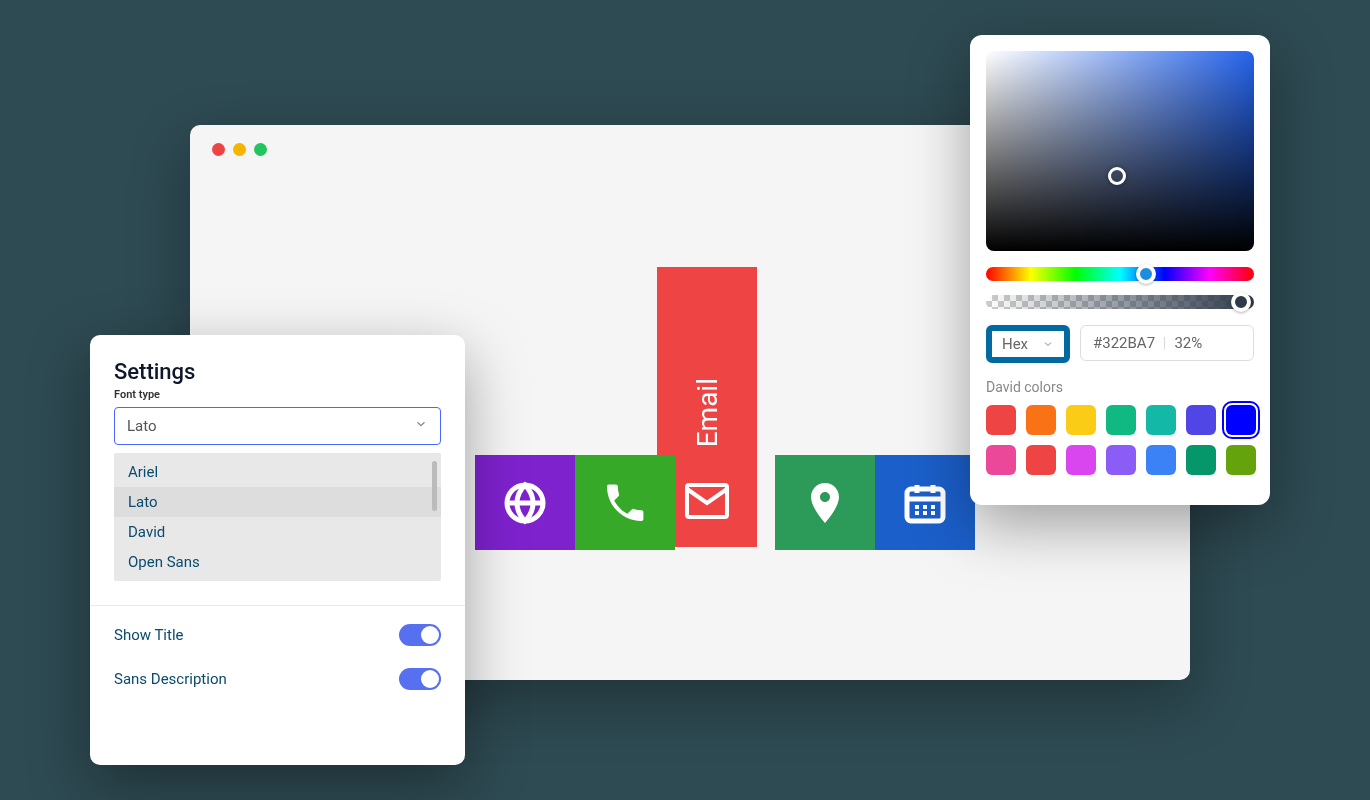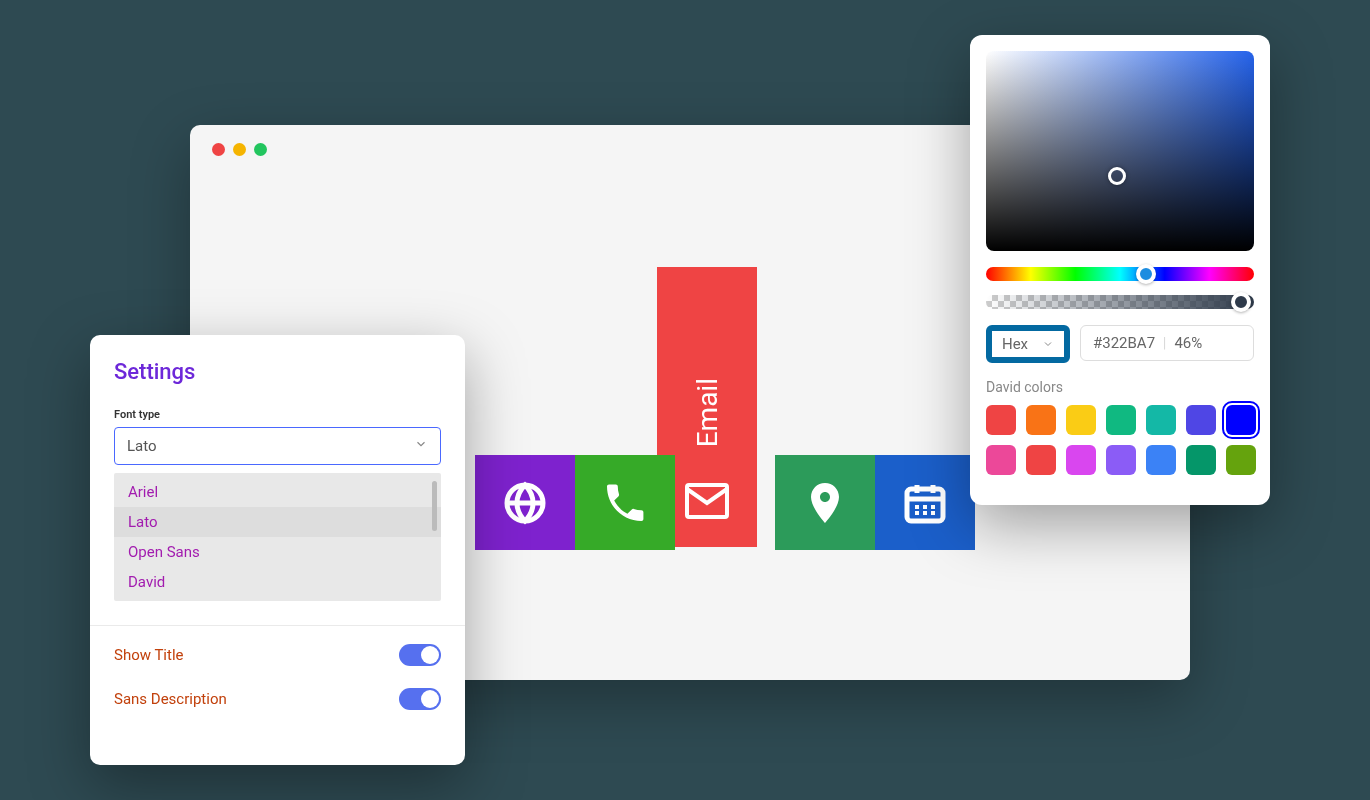--- a/index.html
+++ b/index.html
@@ -16,33 +16,33 @@
 .icon-row { position: absolute; top: 455px; left: 475px; display: flex; }
 .icon-btn { width: 100px; height: 95px; display: flex; align-items: center; justify-content: center; color: #fff; }
 .icon-btn svg { width: 48px; height: 48px; }
 .email-tab { position: absolute; top: 267px; left: 657px; width: 100px; height: 280px; background: #ef4444; display: flex; flex-direction: column; align-items: center; justify-content: flex-end; padding-bottom: 22px; }
 .email-label { writing-mode: vertical-rl; transform: rotate(180deg); color: #fff; font-size: 28px; font-weight: 400; margin-bottom: 30px; }
 .email-tab svg { width: 48px; height: 48px; }
 
 
 .settings-panel { position: absolute; left: 90px; top: 335px; width: 375px; height: 430px; background: #fff; border-radius: 10px; box-shadow: 0 20px 60px rgba(0,0,0,0.35); padding: 0; overflow: hidden; }
 .settings-inner { padding: 24px 24px 0 24px; }
-.settings-title { font-size: 22px; font-weight: 500; color: #6d28d9; margin-bottom: 24px; }
+.settings-title { font-size: 22px; font-weight: 500; color: #0f172a; margin-bottom: 4px; }
 .field-label { font-size: 11px; font-weight: 600; color: #333; margin-bottom: 6px; }
 .select-box { width: 100%; height: 38px; border: 1px solid #4a68ff; border-radius: 4px; padding: 0 12px; display: flex; align-items: center; justify-content: space-between; color: #555; font-size: 15px; background: #fff; margin-bottom: 8px; }
 .select-chevron { color: #888; }
 .dropdown-list { background: #e8e8e8; border-radius: 2px; padding: 4px 0; margin-bottom: 8px; position: relative; }
-.dropdown-item { padding: 6px 14px; font-size: 15px; color: #a21caf; cursor: pointer; }
+.dropdown-item { padding: 6px 14px; font-size: 15px; color: #0c4a6e; cursor: pointer; }
 .dropdown-item.selected { background: #ddd; }
 .dropdown-scrollbar { position: absolute; right: 4px; top: 8px; width: 5px; height: 50px; background: #bbb; border-radius: 3px; }
 .textarea-box { width: 100%; height: 34px; border: 1px solid #ddd; border-radius: 4px; padding: 6px 10px; color: #888; font-size: 14px; background: #fff; resize: none; position: relative; }
 .textarea-resize { position: absolute; right: 3px; bottom: 3px; width: 10px; height: 10px; opacity: 0.3; }
 .divider { border: none; border-top: 1px solid #eaeaea; margin: 24px 0 18px 0; }
 .toggle-row { display: flex; justify-content: space-between; align-items: center; padding: 0 24px; margin-bottom: 22px; }
-.toggle-label { font-size: 15px; color: #c2410c; }
+.toggle-label { font-size: 15px; color: #0c4a6e; }
 .toggle { width: 42px; height: 22px; background: #5670ef; border-radius: 20px; position: relative; }
 .toggle-knob { position: absolute; right: 2px; top: 2px; width: 18px; height: 18px; background: #fff; border-radius: 50%; }
 
 
 .color-panel { position: absolute; right: 100px; top: 35px; width: 300px; height: 470px; background: #fff; border-radius: 12px; box-shadow: 0 20px 60px rgba(0,0,0,0.35); padding: 16px; }
 .gradient-area { width: 100%; height: 200px; border-radius: 8px; background: linear-gradient(to bottom, rgba(0,0,0,0) 0%, #000 100%), linear-gradient(to right, #fff 0%, #2563eb 100%); position: relative; margin-bottom: 16px; }
 .gradient-cursor { position: absolute; right: 128px; top: 116px; width: 18px; height: 18px; border: 3px solid #fff; border-radius: 50%; box-shadow: 0 0 4px rgba(0,0,0,0.4); }
 .hue-bar { width: 100%; height: 14px; border-radius: 8px; background: linear-gradient(to right, #f00, #ff0, #0f0, #0ff, #00f, #f0f, #f00); position: relative; margin-bottom: 14px; }
 .hue-cursor { position: absolute; top: -3px; left: 56%; width: 20px; height: 20px; border: 4px solid #fff; background: #1d8de0; border-radius: 50%; box-shadow: 0 1px 3px rgba(0,0,0,0.3); }
 .alpha-bar { width: 100%; height: 14px; border-radius: 8px; background: linear-gradient(to right, transparent, #2e3a4a), repeating-conic-gradient(#ccc 0 25%, #fff 0 50%) 0 0/12px 12px; position: relative; margin-bottom: 16px; }
@@ -110,22 +110,22 @@
       <span>Lato</span>
       <span class="select-chevron">
         <svg width="14" height="14" viewBox="0 0 24 24" fill="none" stroke="currentColor" stroke-width="2">
             <path d="M6 9l6 6 6-6"></path>
           </svg>
       </span>
     </div>
     <div class="dropdown-list">
       <div class="dropdown-item">Ariel</div>
       <div class="dropdown-item selected">Lato</div>
+      <div class="dropdown-item">David</div>
       <div class="dropdown-item">Open Sans</div>
-      <div class="dropdown-item">David</div>
       <div class="dropdown-scrollbar"></div>
     </div>
   </div>
   <hr class="divider">
   <div class="toggle-row">
     <span class="toggle-label">Show Title</span>
     <div class="toggle">
         <div class="toggle-knob"></div>
       </div>
   </div>
@@ -150,21 +150,21 @@
   <div class="hex-row">
     <div class="hex-select">
       <span>Hex</span>
       <svg width="12" height="12" viewBox="0 0 24 24" fill="none" stroke="#888" stroke-width="2">
           <path d="M6 9l6 6 6-6"></path>
         </svg>
     </div>
     <div class="hex-value-box">
       <span>#322BA7</span>
       <span class="hex-pipe">|</span>
-      <span>46%</span>
+      <span>32%</span>
     </div>
   </div>
   <div class="more-colors-label">David colors</div>
   <div class="swatch-grid" id="swatch-grid">
       <div class="swatch" style="background: rgb(239, 68, 68);"></div>
       <div class="swatch" style="background: rgb(249, 115, 22);"></div>
       <div class="swatch" style="background: rgb(250, 204, 21);"></div>
       <div class="swatch" style="background: rgb(16, 185, 129);"></div>
       <div class="swatch" style="background: rgb(20, 184, 166);"></div>
       <div class="swatch" style="background: rgb(79, 70, 229);"></div>

